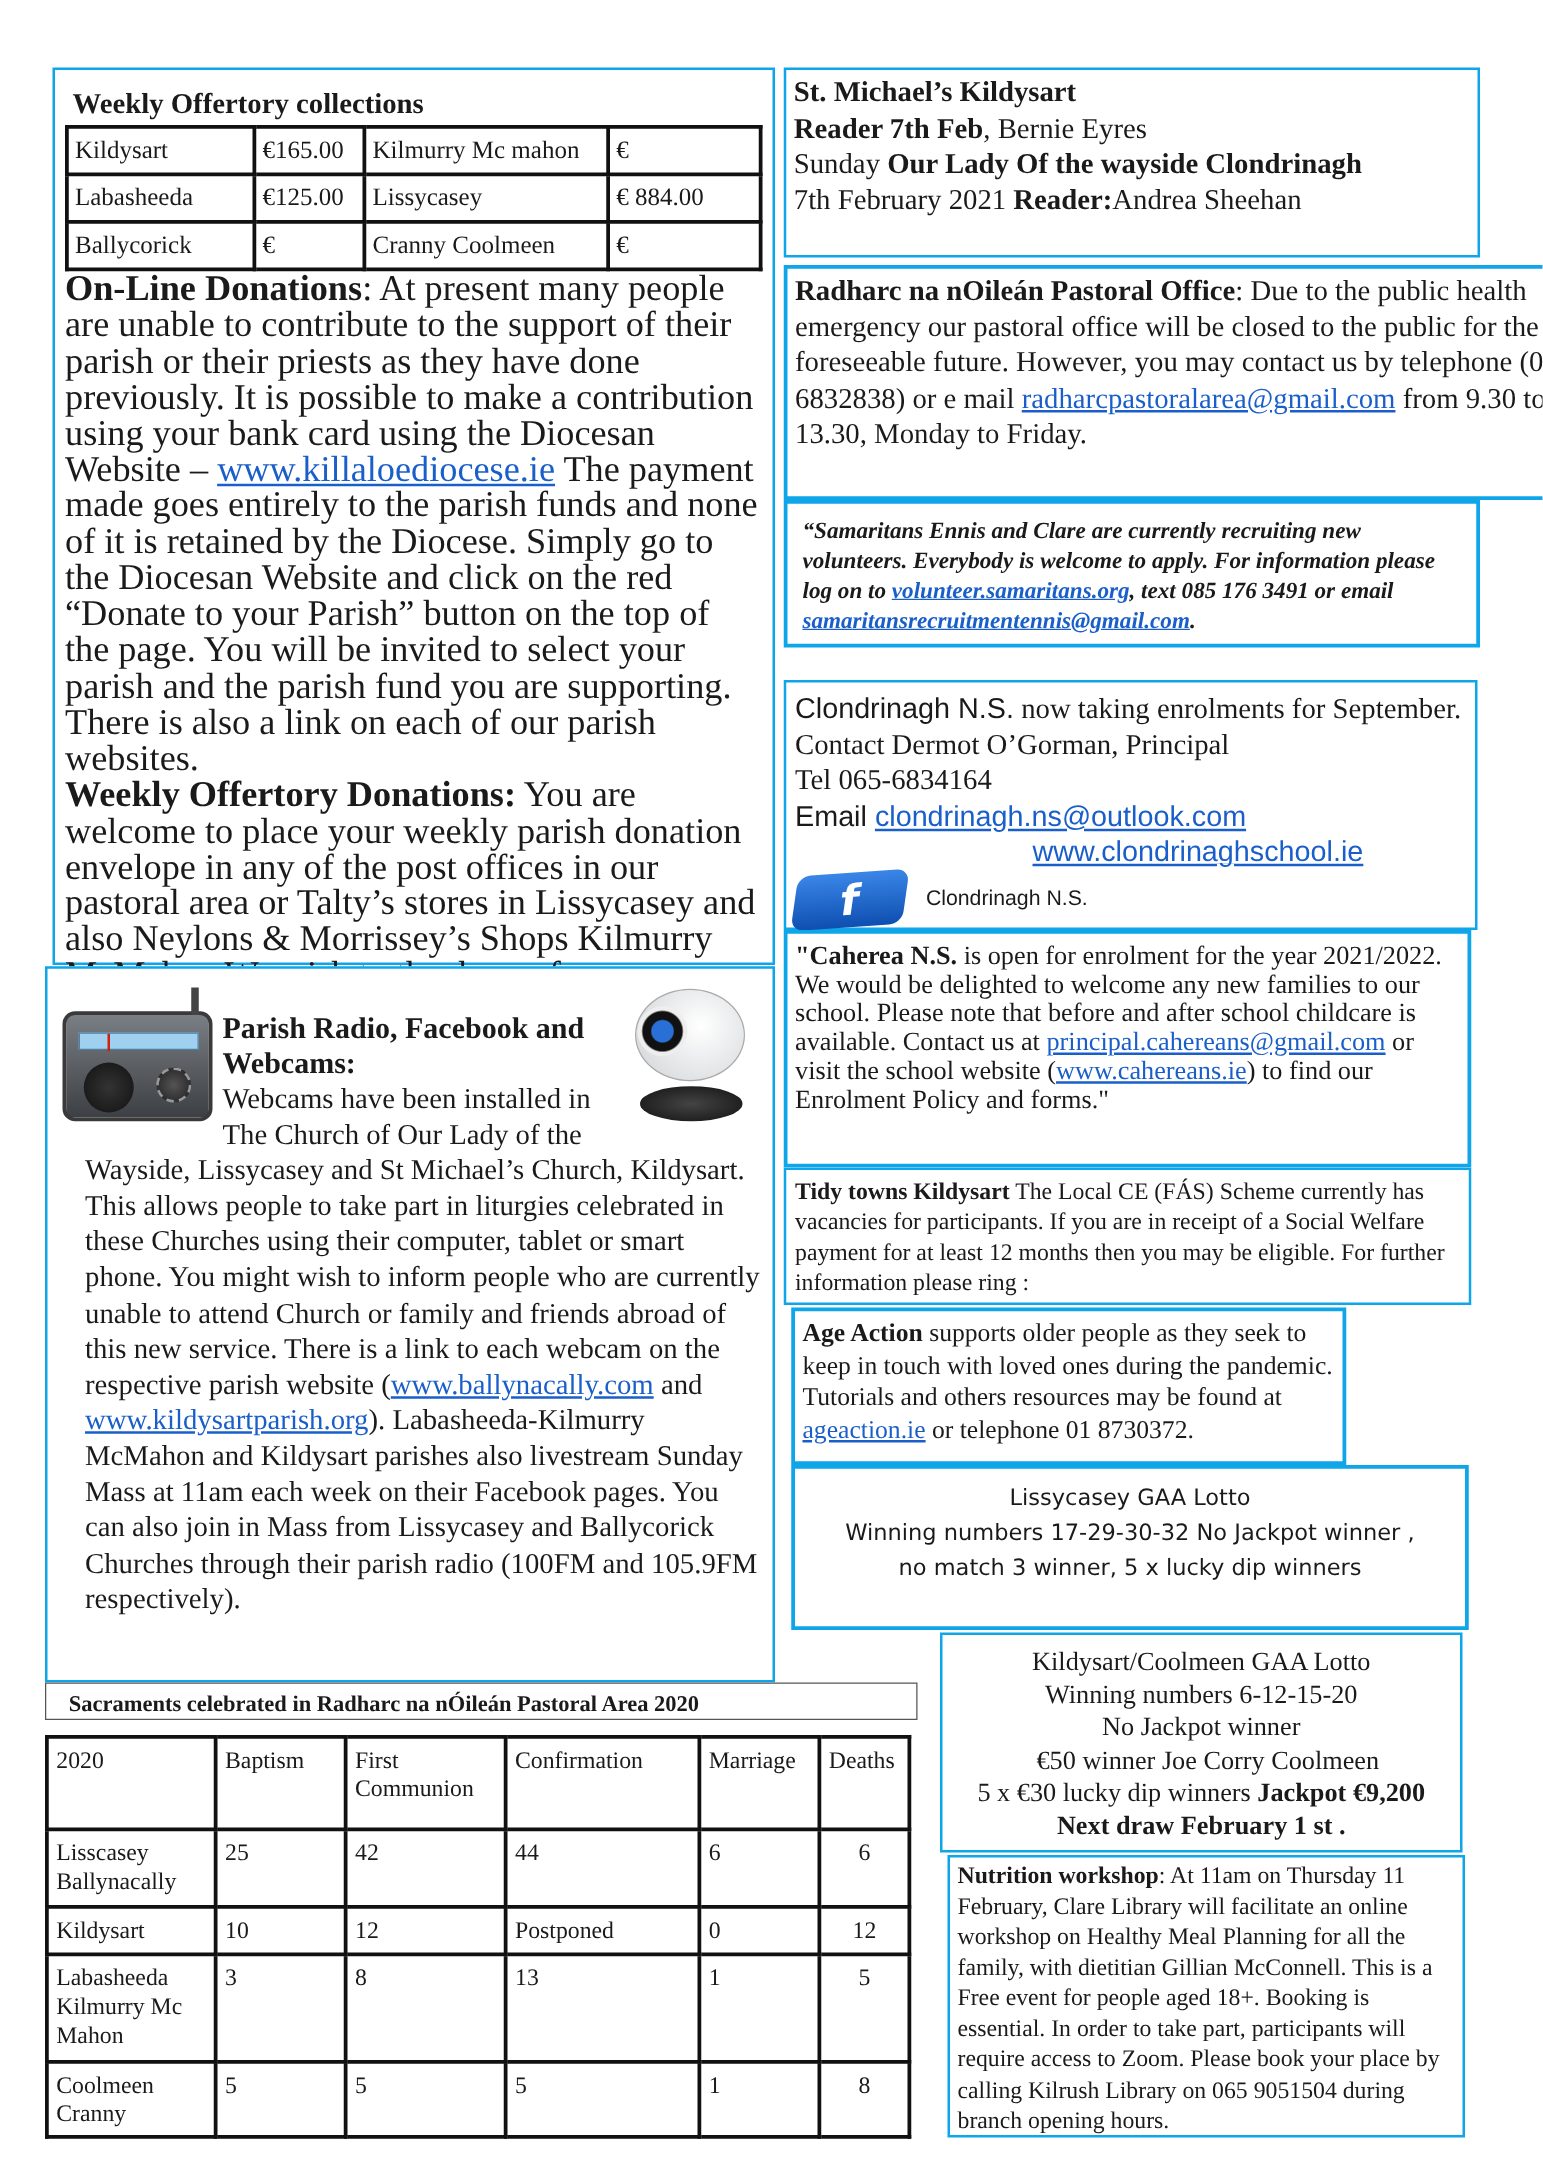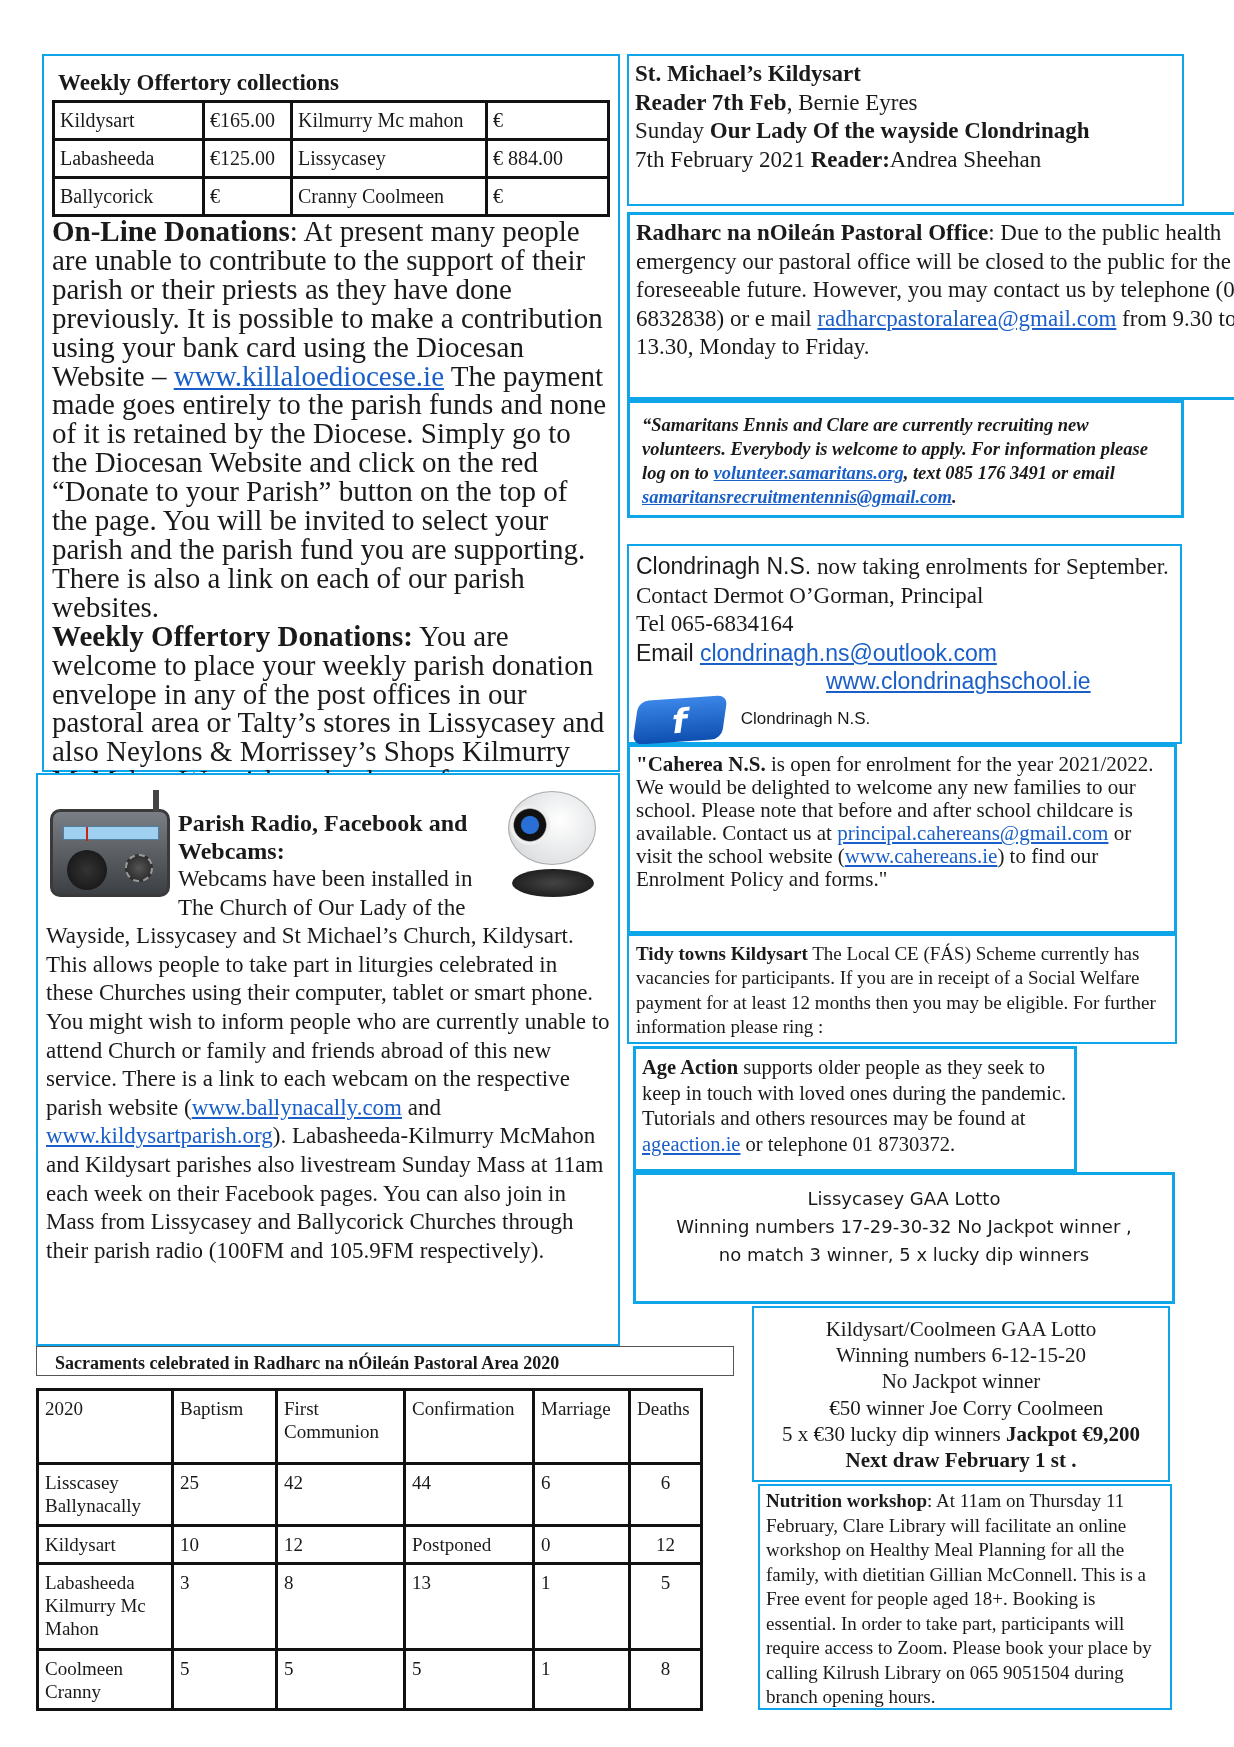--- a/index.html
+++ b/index.html
@@ -16,21 +16,21 @@
   #offertory h2 { font-size: 23px; font-weight: bold; margin: 6px 0 4px 6px; }
   table.off { border-collapse: collapse; width: 558px; border: 3px solid #111; }
   table.off td { border: 3px solid #111; font-size: 20px; height: 38px; padding: 2px 5px; }
   .para { font-size: 29px; line-height: 28.9px; }
 
   
   #radio { left: 36px; top: 773px; width: 584px; height: 573px; padding: 34px 8px 0 8px; }
   #radio .float-l { float: left; width: 120px; height: 90px; margin: 0 8px 0 4px; }
   #radio .float-r { float: right; width: 100px; height: 110px; margin: -18px 8px 0 6px; }
   #radio h3 { font-size: 24px; font-weight: bold; line-height: 28px; margin-left: 0; }
-  #radio .body { font-size: 23px; line-height: 28.6px; }
+  #radio .body { font-size: 23px; line-height: 28.6px; margin-left: 22px; }
 
   
   #sacr { left: 36px; top: 1346px; width: 698px; height: 30px; border: 1px solid #555; padding: 6px 18px; font-size: 18px; font-weight: bold; }
   table.sac { position: absolute; left: 36px; top: 1388px; border-collapse: collapse; border: 3px solid #111; }
   table.sac td { border: 3px solid #111; font-size: 19px; vertical-align: top; padding: 6px 6px 0 6px; line-height: 23px; }
 
   
   .rbox { font-size: 23px; line-height: 28.5px; padding: 4px 6px; }
   #michaels { left: 627px; top: 54px; width: 557px; height: 152px; border-width: 2px; }
   #pastoral { left: 627px; top: 212px; width: 667px; height: 188px; border-width: 3px; }
@@ -111,21 +111,21 @@
   </p>
 </div>
 
 <div class="box" id="sacr">Sacraments  celebrated in Radharc na nÓileán Pastoral  Area  2020</div>
 <table class="sac">
   <tbody>
       <tr style="height:74px">
     <td style="width:135px">2020</td>
     <td style="width:104px">Baptism</td>
     <td style="width:128px">First Communion</td>
-    <td style="width:129px">Confirmation</td>
+    <td style="width:155px">Confirmation</td>
     <td style="width:96px">Marriage</td>
     <td style="width:72px">Deaths</td>
   </tr>
   <tr style="height:62px">
     <td> Lisscasey Ballynacally</td>
     <td> 25</td>
     <td> 42</td>
     <td>  44</td>
     <td> 6</td>
     <td style="text-align:center"> 6</td>

